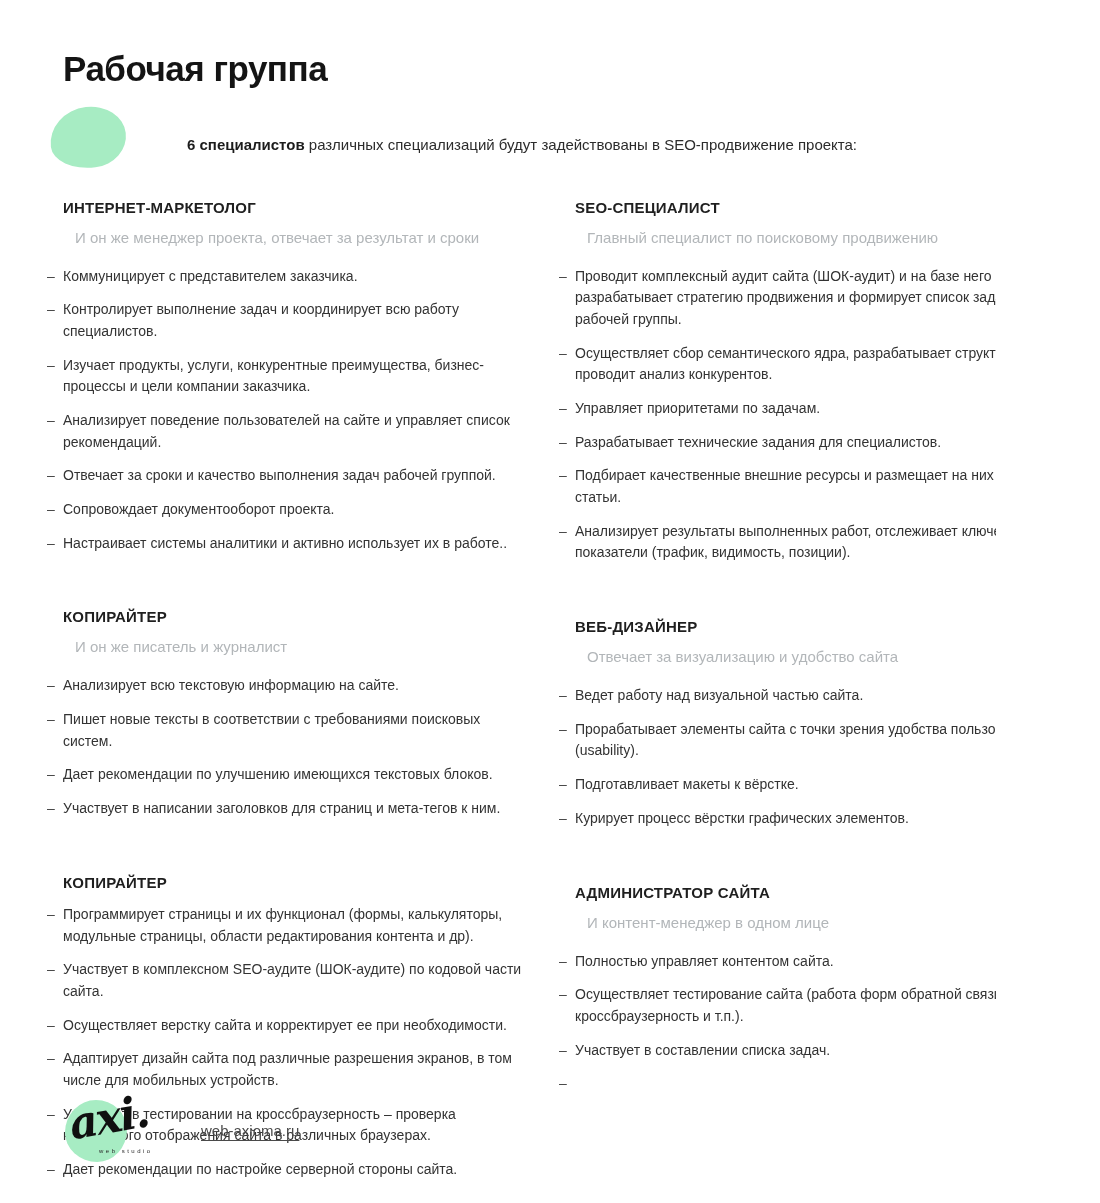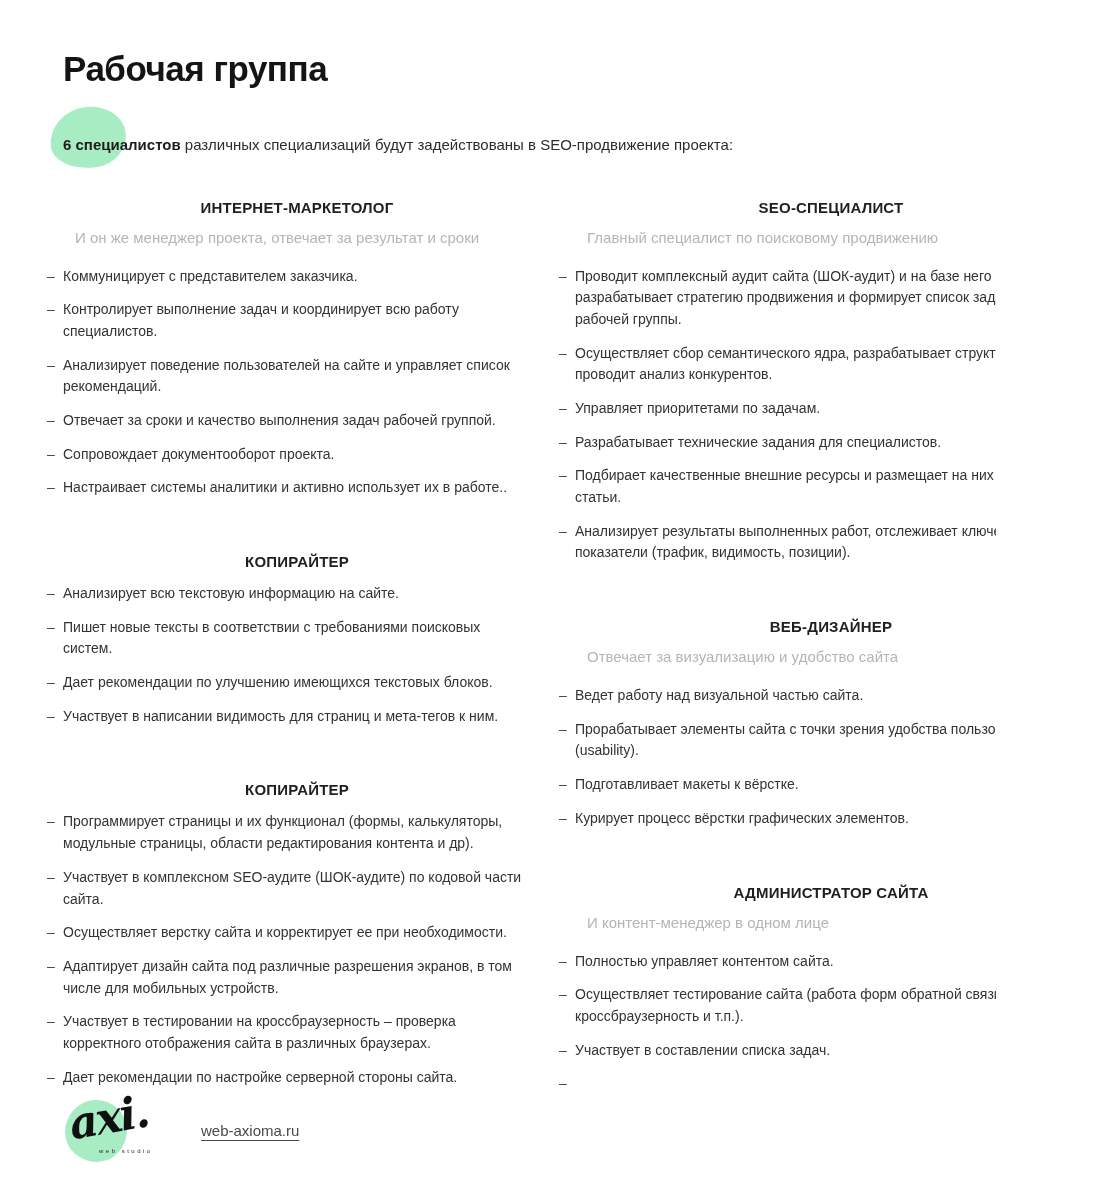--- a/index.html
+++ b/index.html
@@ -42,37 +42,37 @@
     border-radius:52% 48% 45% 55% / 58% 50% 50% 42%;
     transform:rotate(-7deg);
     z-index:0;
   }
   .intro{
     position:relative;
     z-index:1;
     margin:47px 15px 0 63px;
     font-size:15px;
     color:#2c2c2c;
+    text-align:center;
   }
   .intro b{font-weight:bold;color:#1c1c1c;}
   .columns{
     display:grid;
     grid-template-columns:468px 512px;
     column-gap:44px;
     padding-left:63px;
     margin-top:46px;
   }
   .spec{margin-bottom:54px;}
   .spec-heading{
     font-size:15px;
     font-weight:bold;
     letter-spacing:0.2px;
     color:var(--heading);
     margin:0 0 13px 0;
-    text-align:center;
   }
   .spec-subtitle{
     font-size:15px;
     color:var(--subtitle-gray);
     margin:0 0 20px 12px;
   }
   .spec-list{list-style:none;}
   .spec-item{
     position:relative;
     margin-bottom:12px;
@@ -150,34 +150,35 @@
   <p class="intro"><b>6 специалистов</b><span> различных специализаций будут задействованы в SEO-продвижение проекта:</span></p>
 
   <div class="columns">
     <div class="col" id="col-0">
         <section class="spec">
           <h2 class="spec-heading">ИНТЕРНЕТ-МАРКЕТОЛОГ</h2>
           <p class="spec-subtitle">И он же менеджер проекта, отвечает за результат и сроки</p>
           <ul class="spec-list">
             <li class="spec-item"><span class="dash">–</span><span class="item-text">Коммуницирует с представителем заказчика.</span></li>
             <li class="spec-item"><span class="dash">–</span><span class="item-text">Контролирует выполнение задач и координирует всю работу специалистов.</span></li>
-            <li class="spec-item"><span class="dash">–</span></li>
+            <li class="spec-item"><span class="dash">–</span><span class="item-text">Изучает продукты, услуги, конкурентные преимущества, бизнес-процессы и цели компании заказчика.</span></li>
             <li class="spec-item"><span class="dash">–</span><span class="item-text">Анализирует поведение пользователей на сайте и управляет список рекомендаций.</span></li>
             <li class="spec-item"><span class="dash">–</span><span class="item-text">Отвечает за сроки и качество выполнения задач рабочей группой.</span></li>
             <li class="spec-item"><span class="dash">–</span><span class="item-text">Сопровождает документооборот проекта.</span></li>
             <li class="spec-item"><span class="dash">–</span><span class="item-text">Настраивает системы аналитики и активно использует их в работе..</span></li>
           </ul>
         </section>
         <section class="spec">
           <h2 class="spec-heading">КОПИРАЙТЕР</h2>
+          <p class="spec-subtitle">И он же писатель и журналист</p>
           <ul class="spec-list">
             <li class="spec-item"><span class="dash">–</span><span class="item-text">Анализирует всю текстовую информацию на сайте.</span></li>
             <li class="spec-item"><span class="dash">–</span><span class="item-text">Пишет новые тексты в соответствии с требованиями поисковых систем.</span></li>
             <li class="spec-item"><span class="dash">–</span><span class="item-text">Дает рекомендации по улучшению имеющихся текстовых блоков.</span></li>
-            <li class="spec-item"><span class="dash">–</span><span class="item-text">Участвует в написании видимость для страниц и мета-тегов к ним.</span></li>
+            <li class="spec-item"><span class="dash">–</span><span class="item-text">Участвует в написании заголовков для страниц и мета-тегов к ним.</span></li>
           </ul>
         </section>
         <section class="spec">
           <h2 class="spec-heading">КОПИРАЙТЕР</h2>
           <ul class="spec-list">
             <li class="spec-item"><span class="dash">–</span><span class="item-text">Программирует страницы и их функционал (формы, калькуляторы, модульные страницы, области редактирования контента и др).</span></li>
             <li class="spec-item"><span class="dash">–</span><span class="item-text">Участвует в комплексном SEO-аудите (ШОК-аудите) по кодовой части сайта.</span></li>
             <li class="spec-item"><span class="dash">–</span><span class="item-text">Осуществляет верстку сайта и корректирует ее при необходимости.</span></li>
             <li class="spec-item"><span class="dash">–</span><span class="item-text">Адаптирует дизайн сайта под различные разрешения экранов, в том числе для мобильных устройств.</span></li>
             <li class="spec-item"><span class="dash">–</span><span class="item-text">Участвует в тестировании на кроссбраузерность – проверка корректного отображения сайта в различных браузерах.</span></li>

